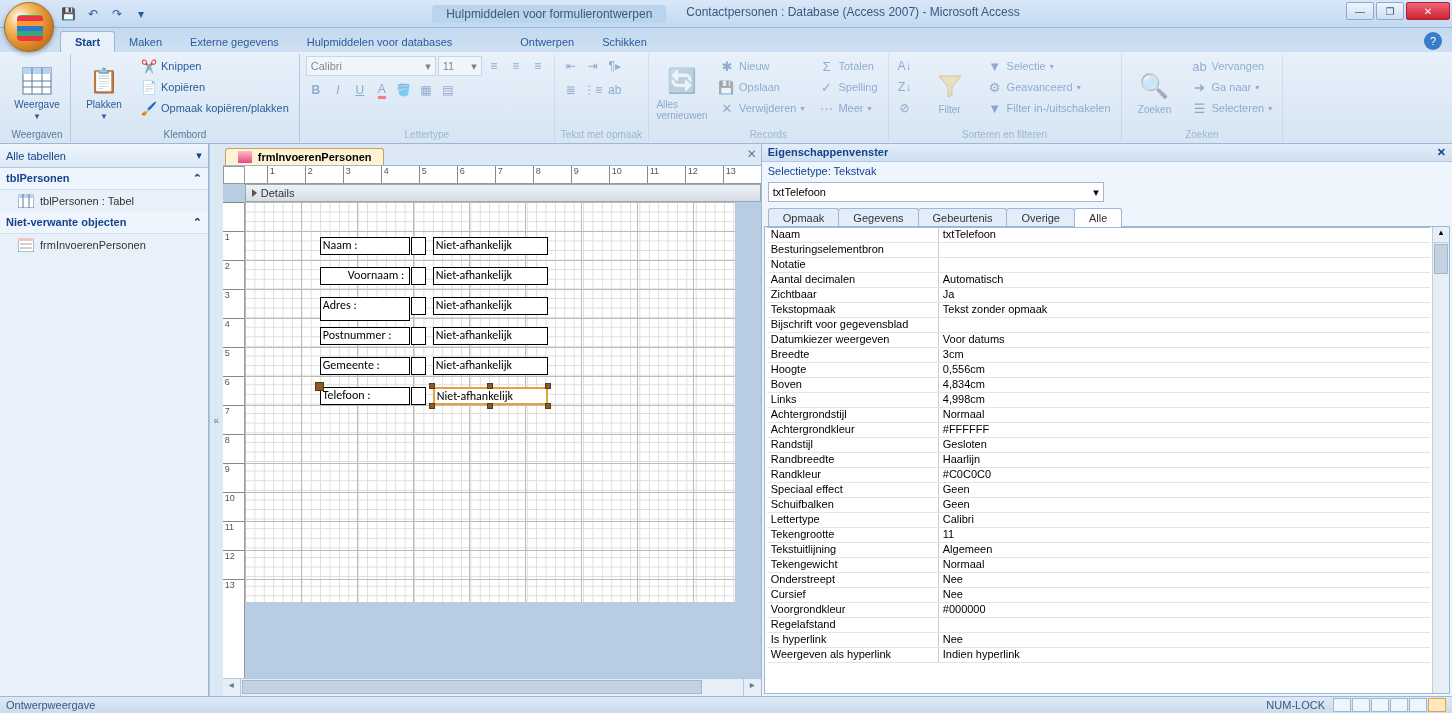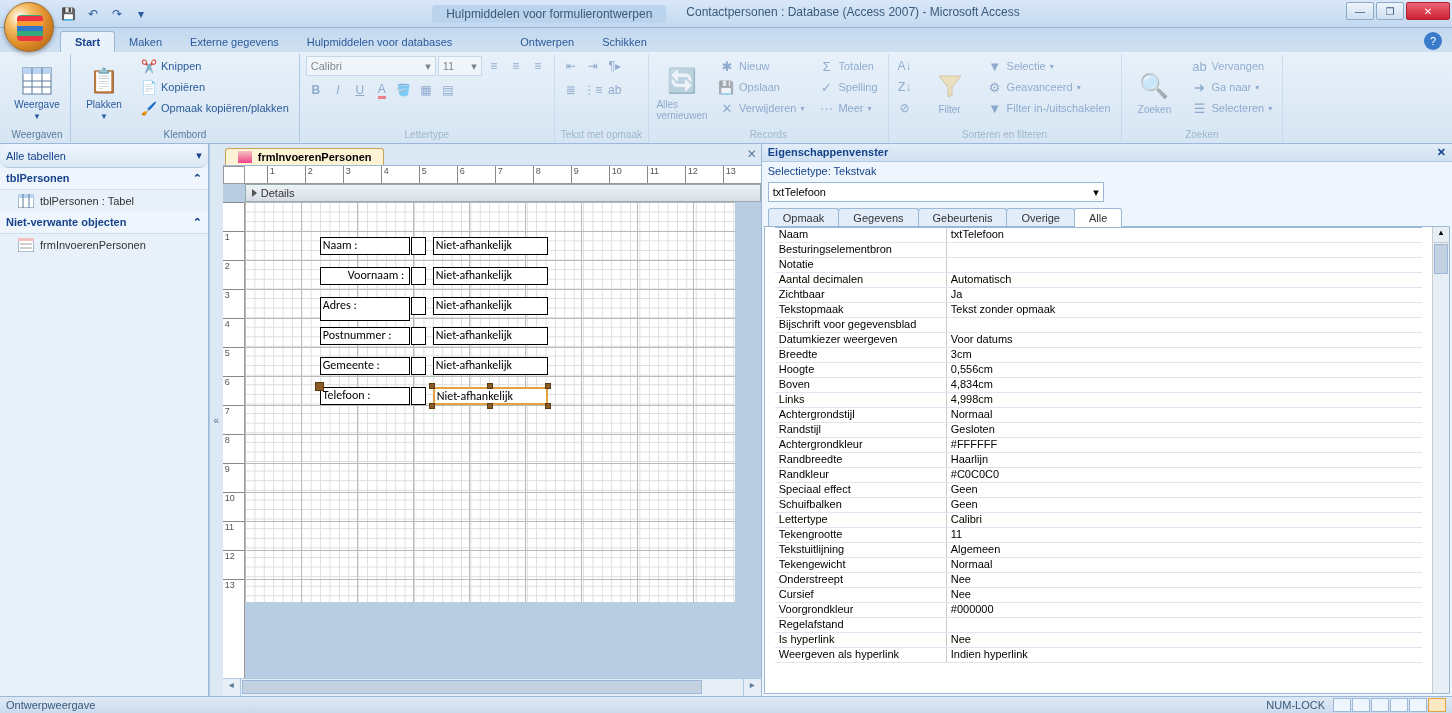--- a/index.html
+++ b/index.html
@@ -36,21 +36,21 @@
 .vstack{display:flex;flex-direction:column;gap:1px;}
 .disabled{opacity:.45;}
 .font-sel{width:130px;height:20px;border:1px solid #9db8d6;background:#fff;font-size:11px;padding:0 4px;display:flex;align-items:center;justify-content:space-between;}
 .font-sz{width:44px;height:20px;border:1px solid #9db8d6;background:#fff;font-size:11px;padding:0 4px;display:flex;align-items:center;justify-content:space-between;}
 .toolrow{display:flex;gap:2px;align-items:center;}
 .tb{width:20px;height:20px;border:1px solid transparent;display:flex;align-items:center;justify-content:center;font-size:12px;color:#2a5a9a;cursor:pointer;}
 
 
 .main{display:flex;height:552px;}
 .navpane{width:210px;background:#e8f1fa;border-right:1px solid #9db8d6;display:flex;flex-direction:column;}
-.nav-hdr{height:24px;background:linear-gradient(#eef5fc,#dce9f5);border-bottom:1px solid #b0c9e2;display:flex;align-items:center;padding:0 6px;font-size:11px;color:#15428b;justify-content:space-between;border-radius:9px;}
+.nav-hdr{height:24px;background:linear-gradient(#eef5fc,#dce9f5);border-bottom:1px solid #b0c9e2;display:flex;align-items:center;padding:0 6px;font-size:11px;color:#15428b;justify-content:space-between;}
 .nav-grp{padding:4px 6px;font-size:11px;font-weight:bold;color:#15428b;background:#eef5fc;border-bottom:1px solid #d0ddea;display:flex;justify-content:space-between;}
 .nav-item{display:flex;align-items:center;gap:6px;padding:4px 18px;font-size:11px;color:#333;cursor:pointer;}
 .nav-item .ico{width:16px;height:14px;}
 .collapse-btn{width:14px;background:#dce9f5;border-left:1px solid #b0c9e2;display:flex;align-items:center;justify-content:center;font-size:10px;color:#5a7a9a;cursor:pointer;}
 
 
 .designer{flex:1;display:flex;flex-direction:column;background:#b8cde2;position:relative;}
 .tabstrip{height:22px;background:#dce9f5;display:flex;align-items:flex-end;border-bottom:1px solid #9db8d6;}
 .dtab{background:#fff3d6;border:1px solid #c8a35b;border-bottom:none;padding:2px 12px;font-size:11px;border-radius:3px 3px 0 0;display:flex;align-items:center;gap:6px;margin-left:2px;}
 .dtab .ico{width:14px;height:12px;background:linear-gradient(#f7c1c1,#e48);}
@@ -72,21 +72,21 @@
 .hscroll .thumb{background:#c3d1e0;border:1px solid #9db8d6;height:14px;margin:1px;}
 
 
 .propsheet{width:695px;background:#eef5fc;border-left:1px solid #9db8d6;display:flex;flex-direction:column;}
 .prop-hdr{height:18px;background:linear-gradient(#e2edf9,#cfe0f1);font-size:11px;font-weight:bold;color:#15428b;padding:2px 6px;display:flex;justify-content:space-between;border-bottom:1px solid #b0c9e2;}
 .prop-sub{font-size:11px;color:#15428b;padding:3px 6px;}
 .prop-combo{margin:2px 6px;height:20px;border:1px solid #9db8d6;background:#fff;display:flex;align-items:center;justify-content:space-between;padding:0 4px;font-size:11px;width:336px;}
 .prop-tabs{display:flex;margin:4px 6px 0 6px;align-items:flex-end;}
 .ptab{padding:3px 14px;font-size:11px;border:1px solid #9db8d6;border-bottom:none;background:#e2edf9;color:#333;cursor:pointer;border-radius:3px 3px 0 0;margin-right:-1px;}
 .ptab.active{background:#fff;position:relative;z-index:2;}
-.prop-grid{flex:1;overflow-y:auto;border-top:1px solid #9db8d6;margin:0 10px;}
+.prop-grid{flex:1;overflow-y:auto;border-top:1px solid #9db8d6;margin:0 2px;}
 .prow{display:flex;height:15px;font-size:11px;border-bottom:1px solid #dde6f0;}
 .prow .pn{width:172px;padding-left:4px;background:#fff;border-right:1px solid #ccc;overflow:hidden;white-space:nowrap;}
 .prow .pv{flex:1;padding-left:4px;background:#fff;overflow:hidden;white-space:nowrap;}
 .prop-scroll{width:17px;background:#e8eef5;border-left:1px solid #ccc;}
 
 
 .statusbar{height:17px;background:linear-gradient(#dfe9f5,#cadbee);border-top:1px solid #9db8d6;display:flex;align-items:center;padding:0 6px;font-size:11px;color:#3a5a7a;justify-content:space-between;}
 .statusbar .right{display:flex;align-items:center;gap:8px;}
 .view-btns{display:flex;gap:1px;}
 .view-btns .vb{width:18px;height:14px;border:1px solid #9db8d6;background:#eef5fc;}
@@ -510,26 +510,26 @@
           </div>
           <div class="prow">
             <div class="pn">Links</div>
             <div class="pv">4,998cm</div>
           </div>
           <div class="prow">
             <div class="pn">Achtergrondstijl</div>
             <div class="pv">Normaal</div>
           </div>
           <div class="prow">
+            <div class="pn">Achtergrondkleur</div>
+            <div class="pv">#FFFFFF</div>
+          </div>
+          <div class="prow">
             <div class="pn">Randstijl</div>
             <div class="pv">Gesloten</div>
-          </div>
-          <div class="prow">
-            <div class="pn">Achtergrondkleur</div>
-            <div class="pv">#FFFFFF</div>
           </div>
           <div class="prow">
             <div class="pn">Randbreedte</div>
             <div class="pv">Haarlijn</div>
           </div>
           <div class="prow">
             <div class="pn">Randkleur</div>
             <div class="pv">#C0C0C0</div>
           </div>
           <div class="prow">

